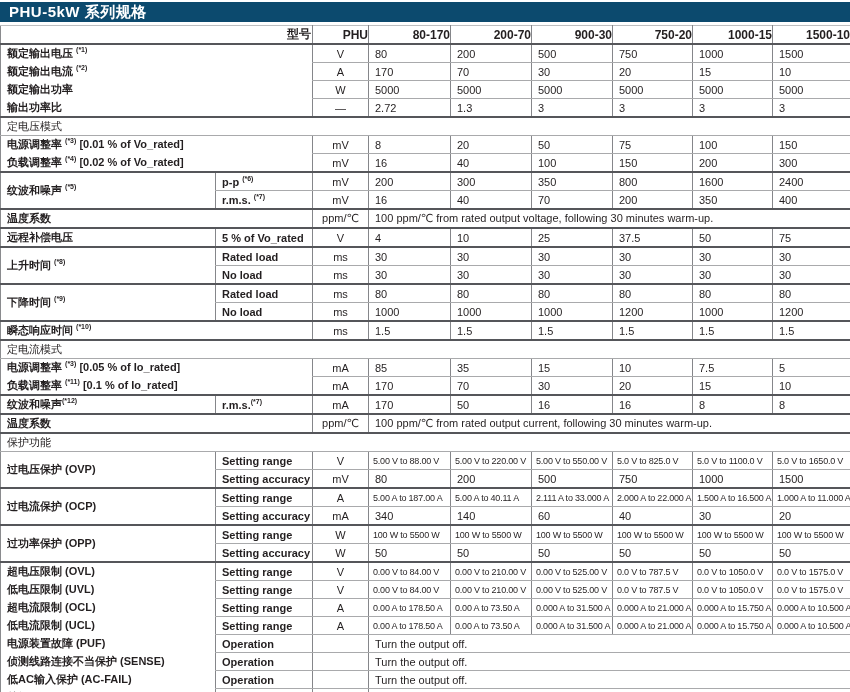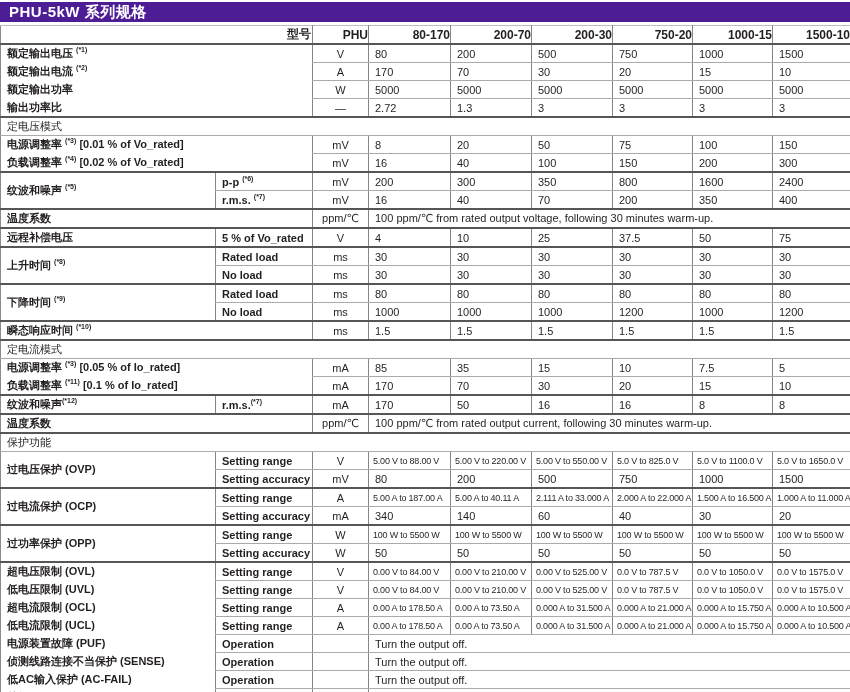--- a/index.html
+++ b/index.html
@@ -1,18 +1,18 @@
 <!DOCTYPE html>
 <html><head>
 <meta charset="utf-8">
 <style>
   html,body { margin:0; padding:0; background:#ffffff; }
   body { width:850px; font-family:"Liberation Sans","DejaVu Sans",sans-serif; color:#231f20; }
   .title-bar {
-    background:#4c1d95; color:#ffffff; font-weight:bold; font-size:15px;
+    background:#0c4a6e; color:#ffffff; font-weight:bold; font-size:15px;
     height:20px; line-height:20px; padding-left:9px; margin:2px 0 3px 0; letter-spacing:.5px;
   }
   table.spec {
     width:850px; border-collapse:collapse; table-layout:fixed;
     border-left:1px solid #8a8b8e; border-right:1px solid #8a8b8e;
     border-top:1px solid #bdbec0; border-bottom:2px solid #55565a;
   }
   th, td {
     height:17px; padding:0 1px 0 6px; font-size:11px; vertical-align:middle;
     overflow:hidden; white-space:nowrap; border-left:1px solid #85868a;
@@ -47,21 +47,21 @@
     <col style="width:80px">
       <col style="width:80px">
       <col style="width:78px">
   </colgroup>
   <thead>
     <tr>
       <th colspan="2" class="c0">型号</th>
       <th class="ctr">PHU</th>
       <th class="ctr">80-170</th>
       <th class="ctr">200-70</th>
-      <th class="ctr">200-30</th>
+      <th class="ctr">900-30</th>
       <th class="ctr">750-20</th>
       <th class="ctr">1000-15</th>
       <th class="ctr">1500-10</th>
     </tr>
   </thead>
   <tbody id="spec-body">
       <tr>
         <td class="lbl c0 nl" colspan="2">额定输出电压 <sup>(*1)</sup></td>
         <td class="unit">V</td>
         <td class="val">80</td>

